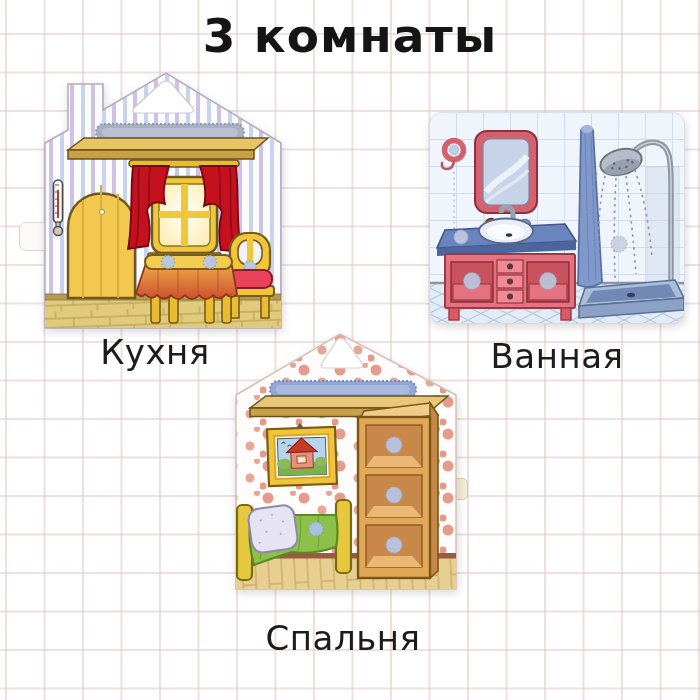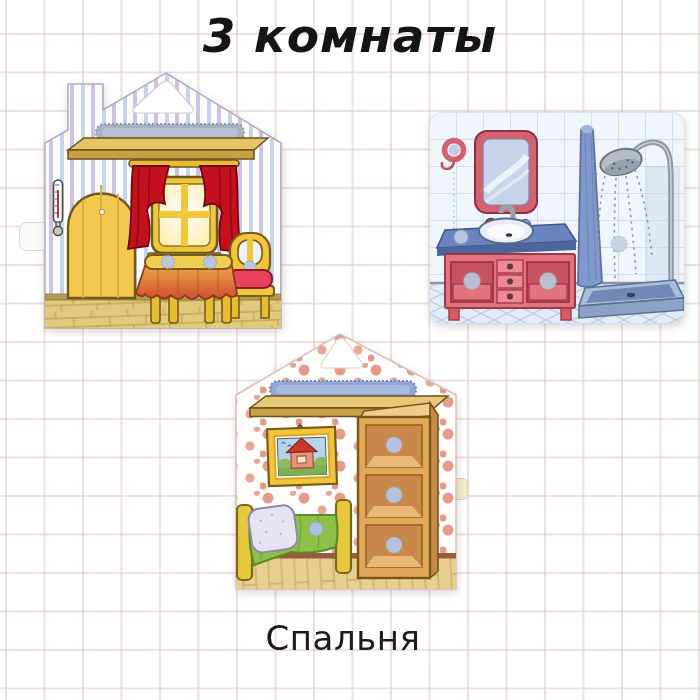--- a/index.html
+++ b/index.html
@@ -8,21 +8,21 @@
     background-color:#ffffff;
     background-image:
       linear-gradient(to right, rgba(226,198,198,.55) 2px, transparent 2px),
       linear-gradient(to bottom, rgba(226,198,198,.55) 2px, transparent 2px);
     background-size:38.5px 38.5px;
     background-position:5px 33px;
     font-family:"DejaVu Sans","Liberation Sans",sans-serif;
   }
   .title{
     position:absolute;top:8px;left:0;right:0;text-align:center;
-    font-size:47px;font-weight:bold;letter-spacing:1px;color:#151515;font-style:italic;
+    font-size:47px;font-weight:bold;letter-spacing:1px;color:#151515;
   }
   .room-label{
     position:absolute;text-align:center;font-size:34px;color:#1c1c1c;
     letter-spacing:0.5px;
   }
   .lbl-kitchen{left:30px;width:250px;top:332px;}
   .lbl-bath{left:429px;width:256px;top:336px;}
   .lbl-bed{left:224px;width:238px;top:594px;margin-top:24px;}
   .card{position:absolute;z-index:2;filter:drop-shadow(1px 3px 4px rgba(120,105,105,.28));}
   .card-kitchen{left:38px;top:70px;}
@@ -338,15 +338,17 @@
               <circle cx="34" cy="210" r="1"></circle>
           </g>
         </g>
         <circle cx="92" cy="198" r="7" fill="#a9c0de" stroke="#87a2c4" stroke-width="1.3" stroke-dasharray="1.5,1.8"></circle>
       </g>
     </g>
 
     <path d="M113,9 Q117,5 121,9 L138,32 Q140,37 134,37 L100,37 Q95,37 98,32 Z" fill="#ffffff" stroke="#e0cfc9" stroke-width="1.2"></path>
   </svg>
 
+  <div class="room-label lbl-kitchen">Кухня</div>
+  <div class="room-label lbl-bath">Ванная</div>
   <div class="room-label lbl-bed">Спальня</div>
 
 </div>
 
 </body></html>

